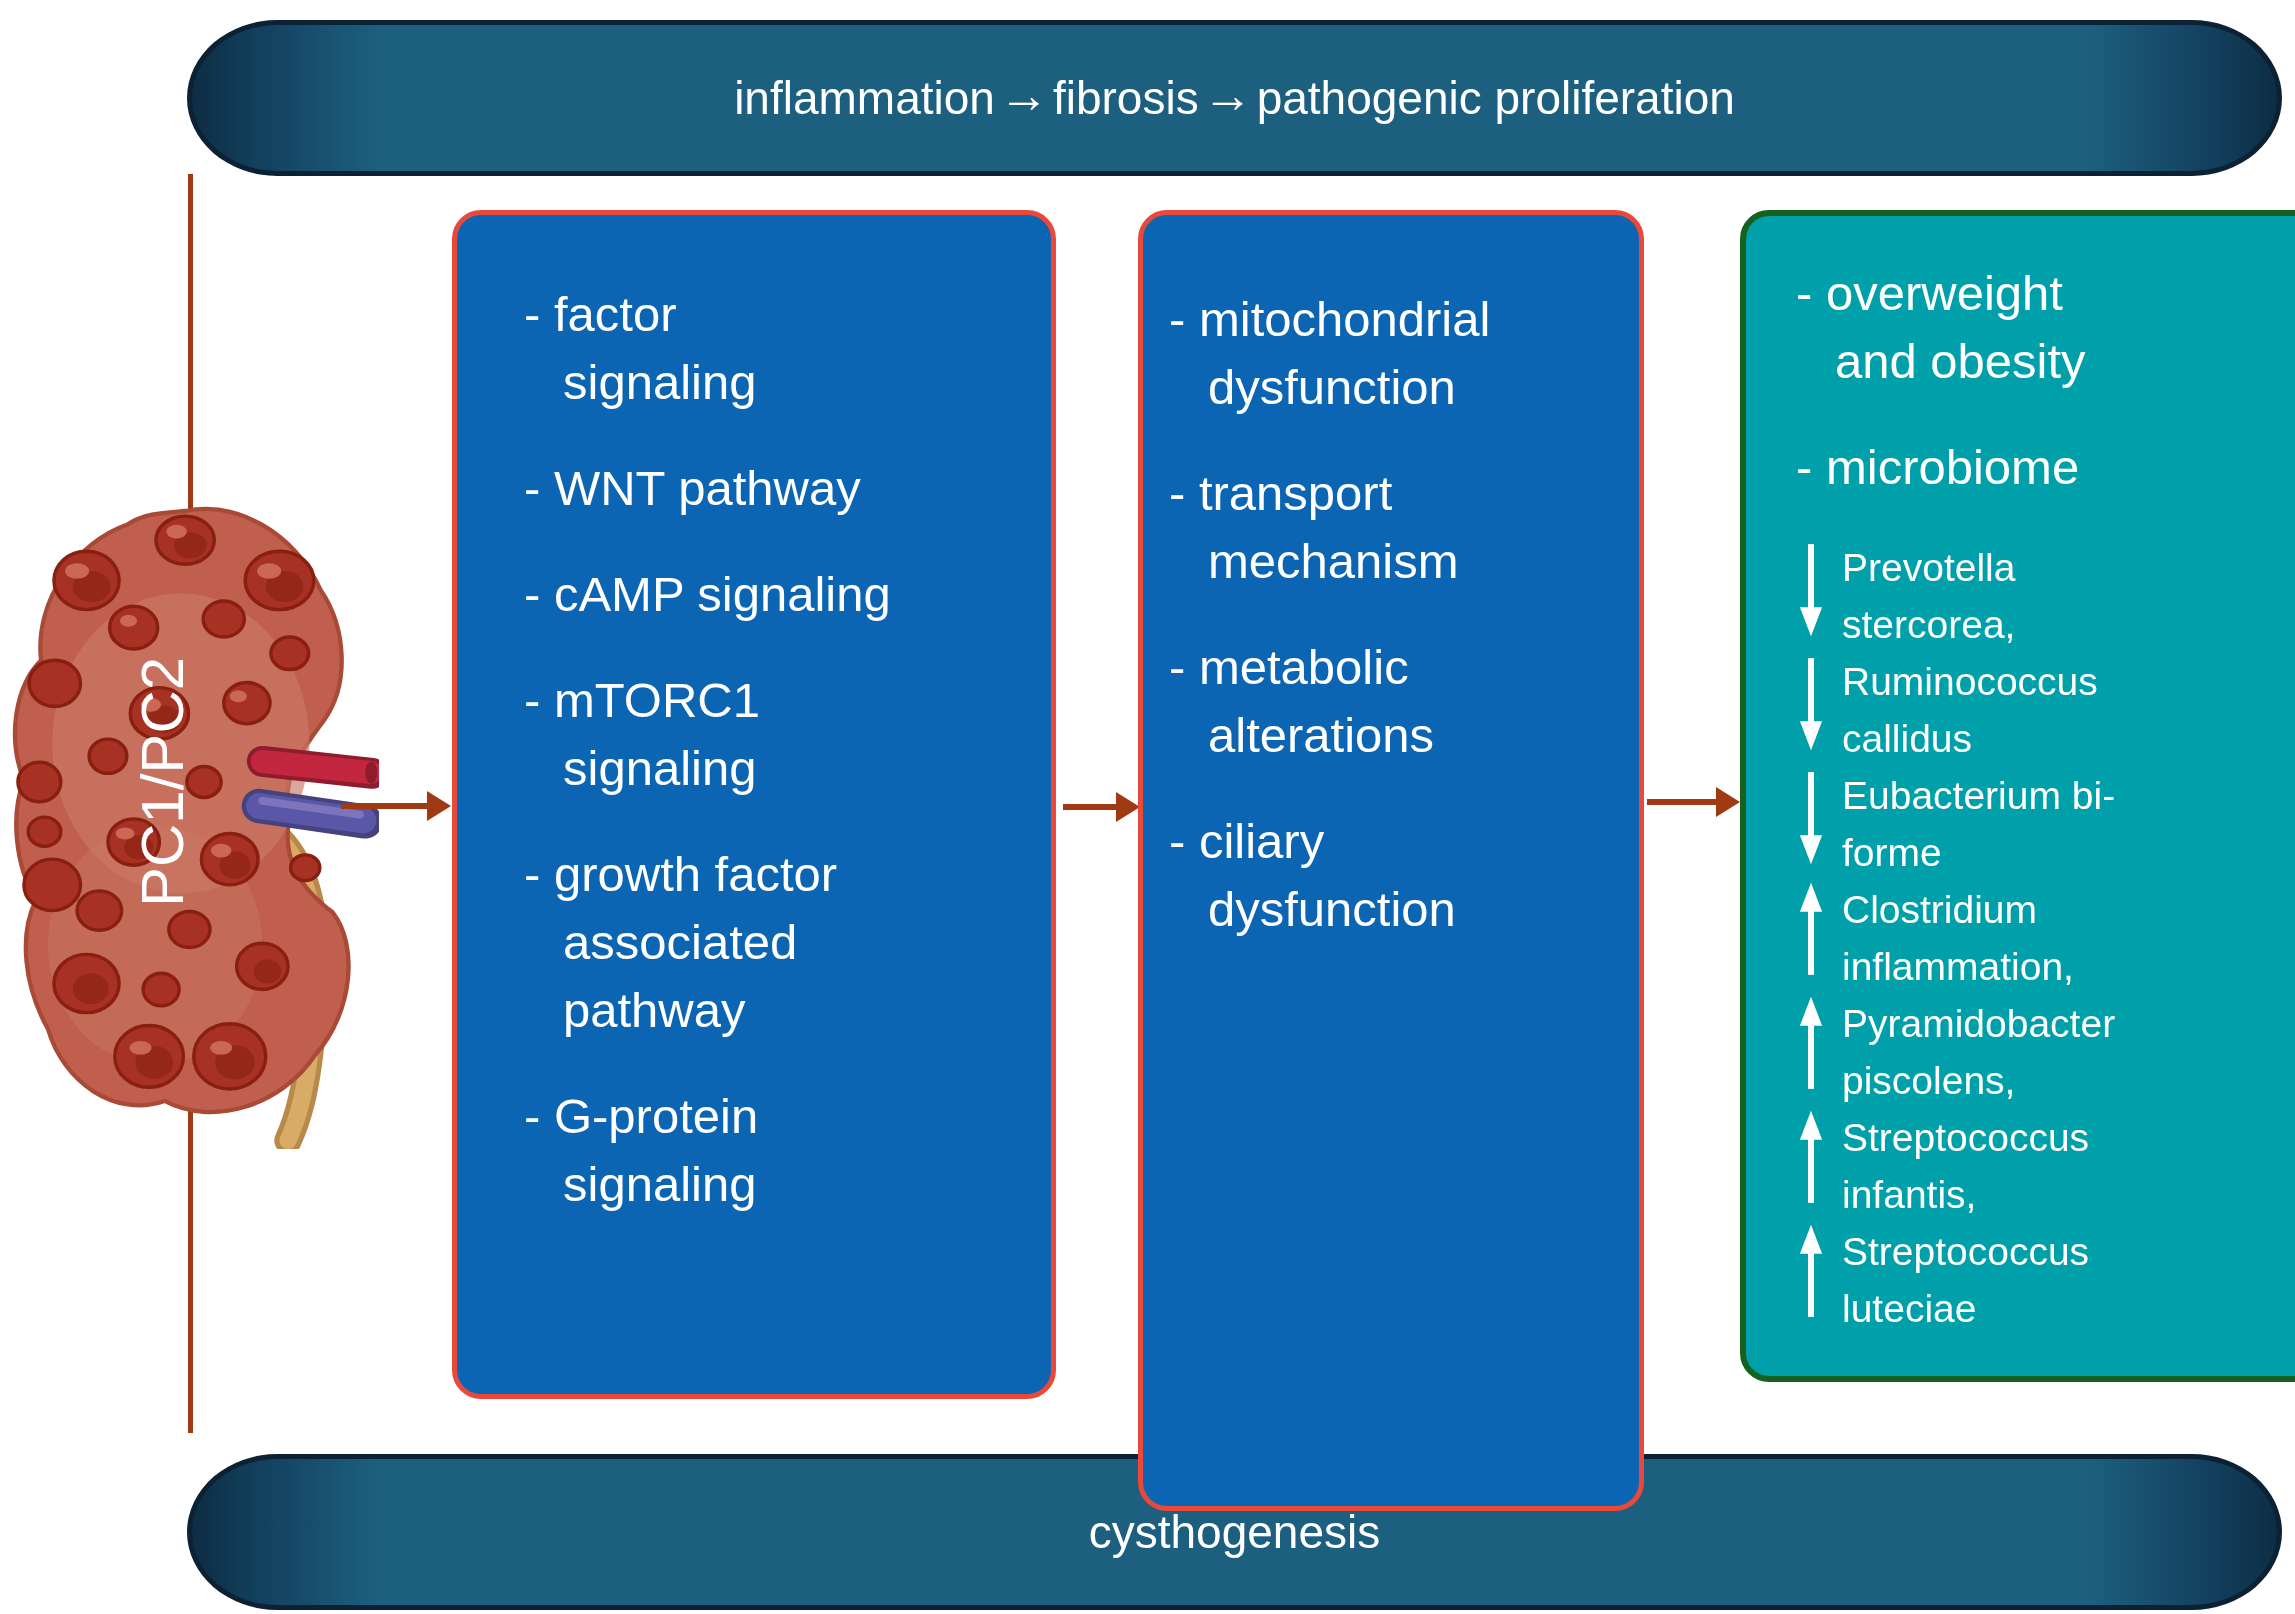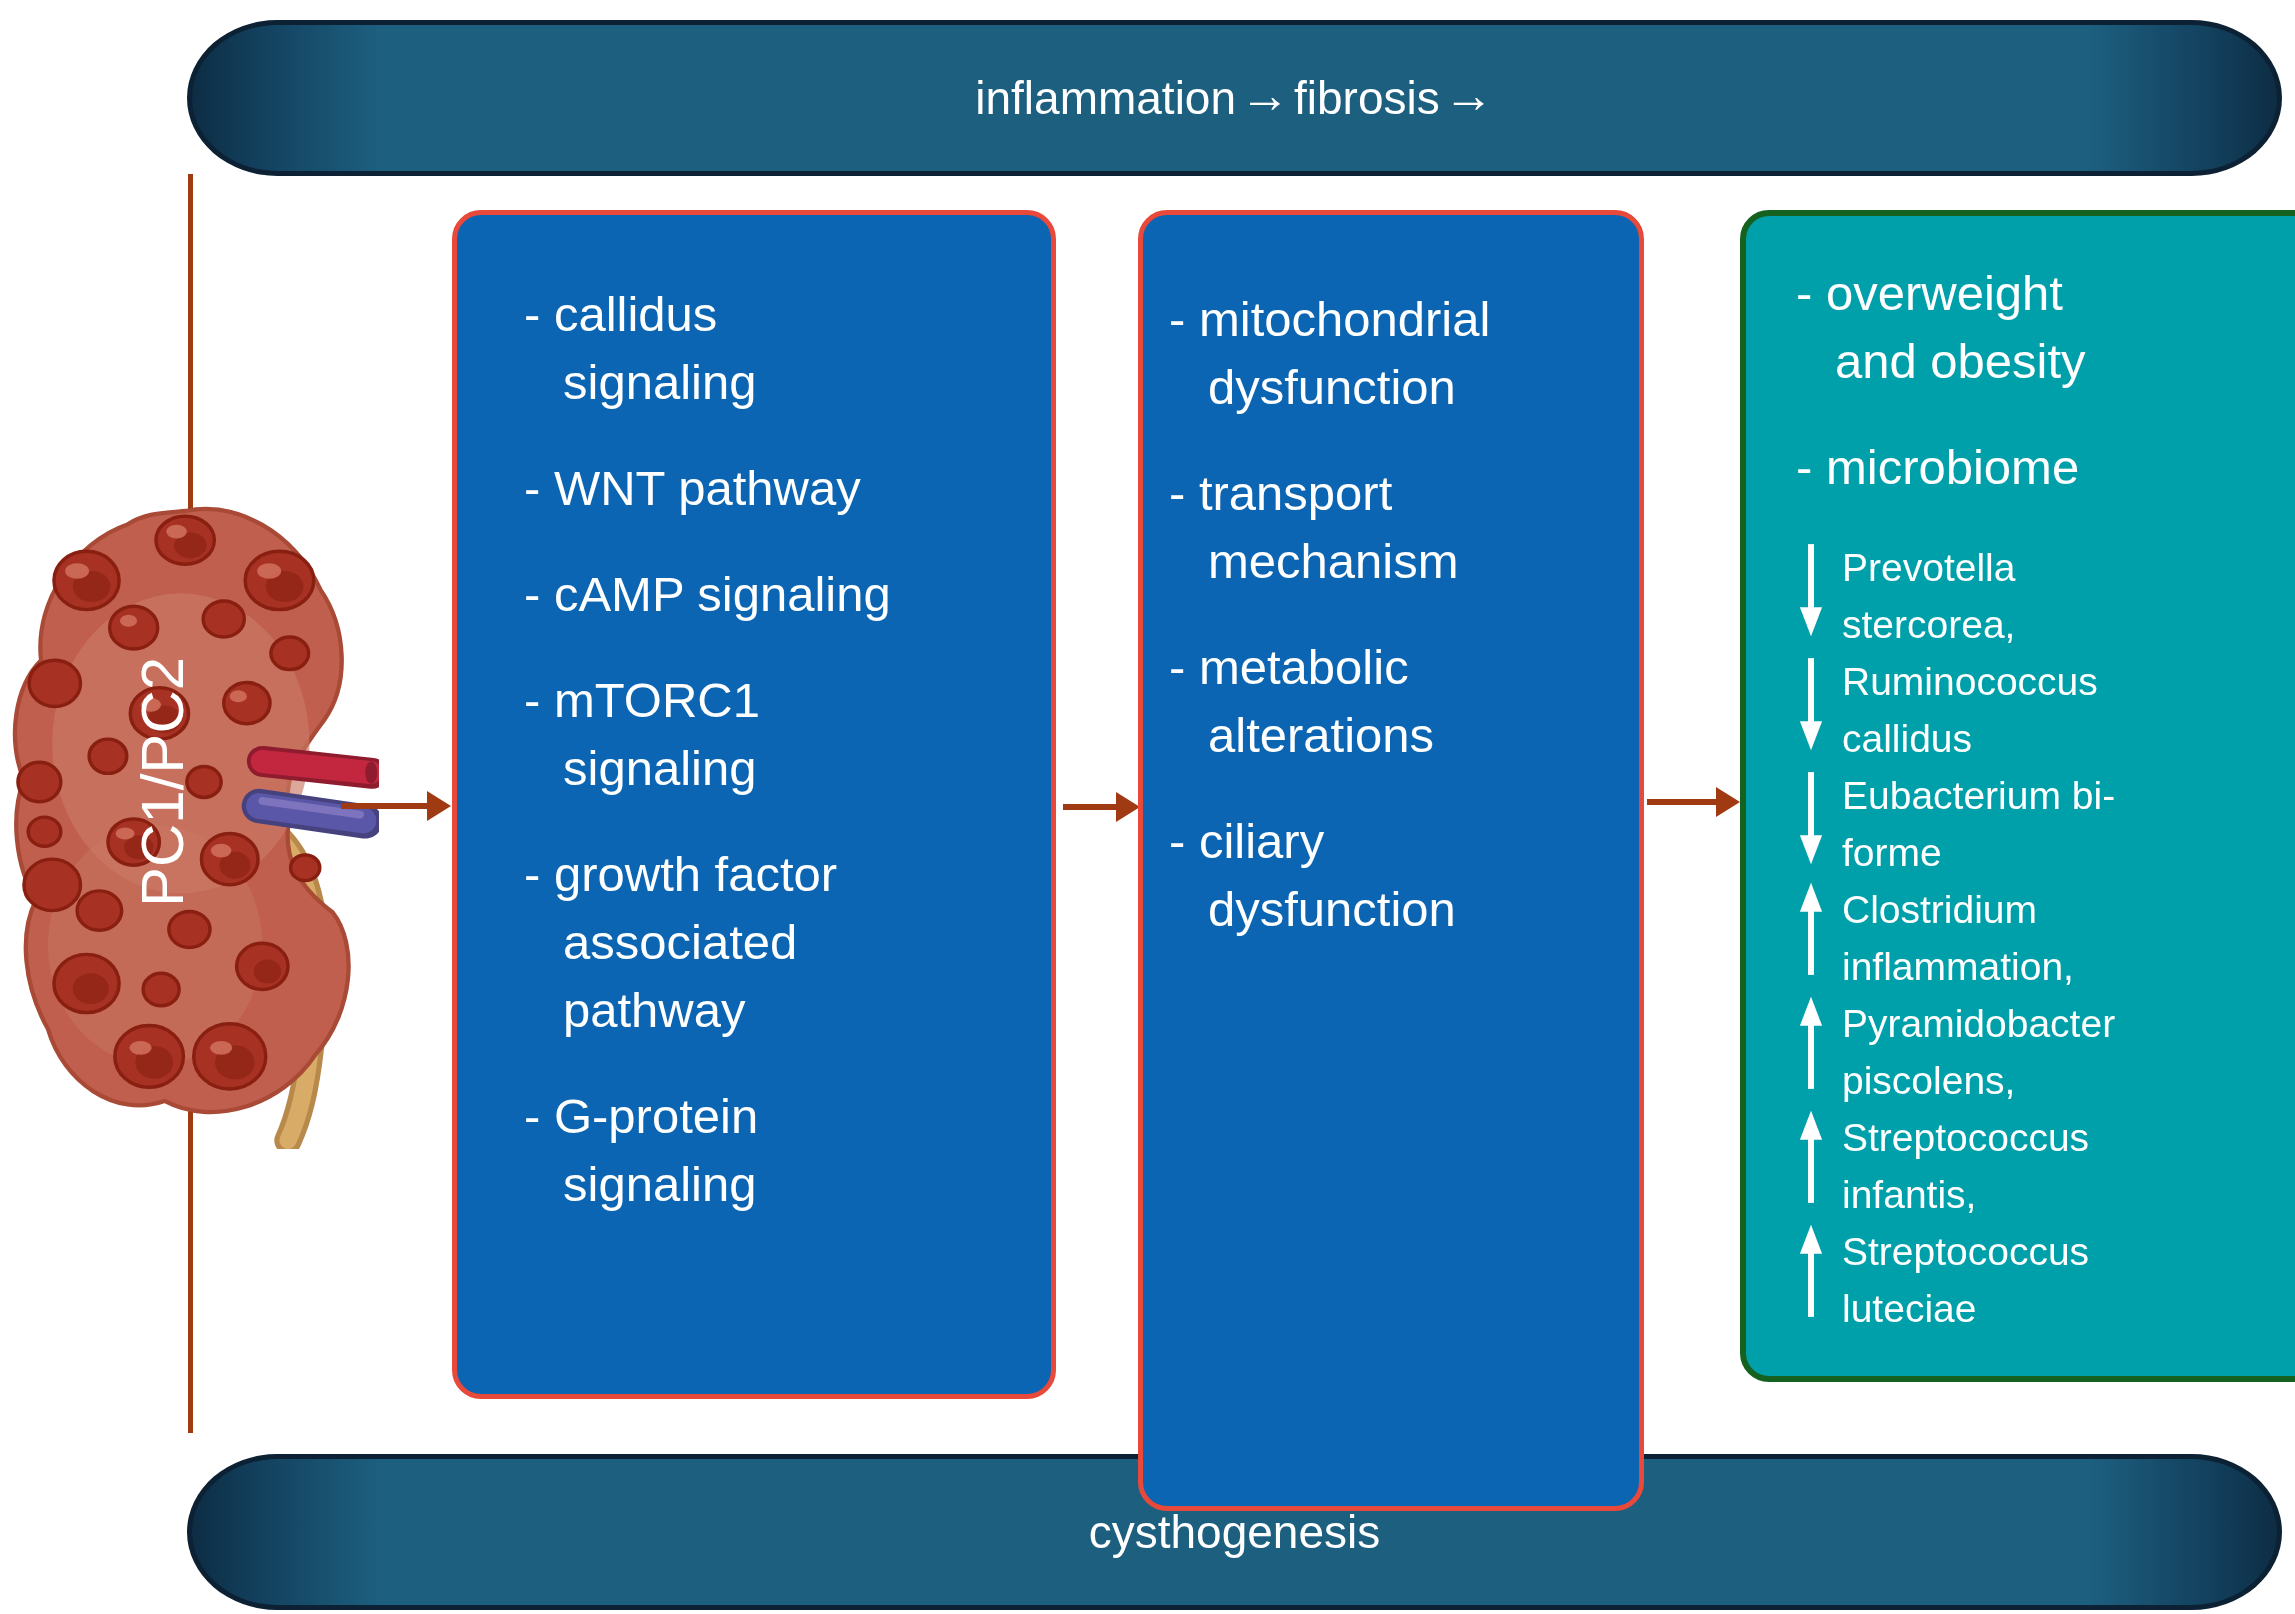--- a/index.html
+++ b/index.html
@@ -93,20 +93,21 @@
 </head>
 <body>
 
 <div class="vline"></div>
 
 <div class="banner top">
   <span>inflammation</span>
   <span class="barrow">→</span>
   <span>fibrosis</span>
   <span class="barrow">→</span>
+  <span>pathogenic proliferation</span>
 </div>
 
 <div class="banner bottom">
   <span>cysthogenesis</span>
 </div>
 
 <div class="kidney-wrap">
 <svg width="374" height="650" viewBox="0 0 436 758" xmlns="http://www.w3.org/2000/svg">
 
   <path d="M315,392 C360,432 372,520 356,640 C350,692 342,722 330,748" fill="none" stroke="#b8894a" stroke-width="32" stroke-linecap="round"></path>
@@ -200,21 +201,21 @@
   <div class="shaft"></div>
   <div class="head"></div>
 </div>
 <div class="harrow arrow-b2b3">
   <div class="shaft"></div>
   <div class="head"></div>
 </div>
 
 <div class="pbox box1">
   <div class="bitem">
-    <div class="bline">- callidus</div>
+    <div class="bline">- factor</div>
     <div class="bline cont">signaling</div>
   </div>
   <div class="bitem">
     <div class="bline">- WNT pathway</div>
   </div>
   <div class="bitem">
     <div class="bline">- cAMP signaling</div>
   </div>
   <div class="bitem">
     <div class="bline">- mTORC1</div>

